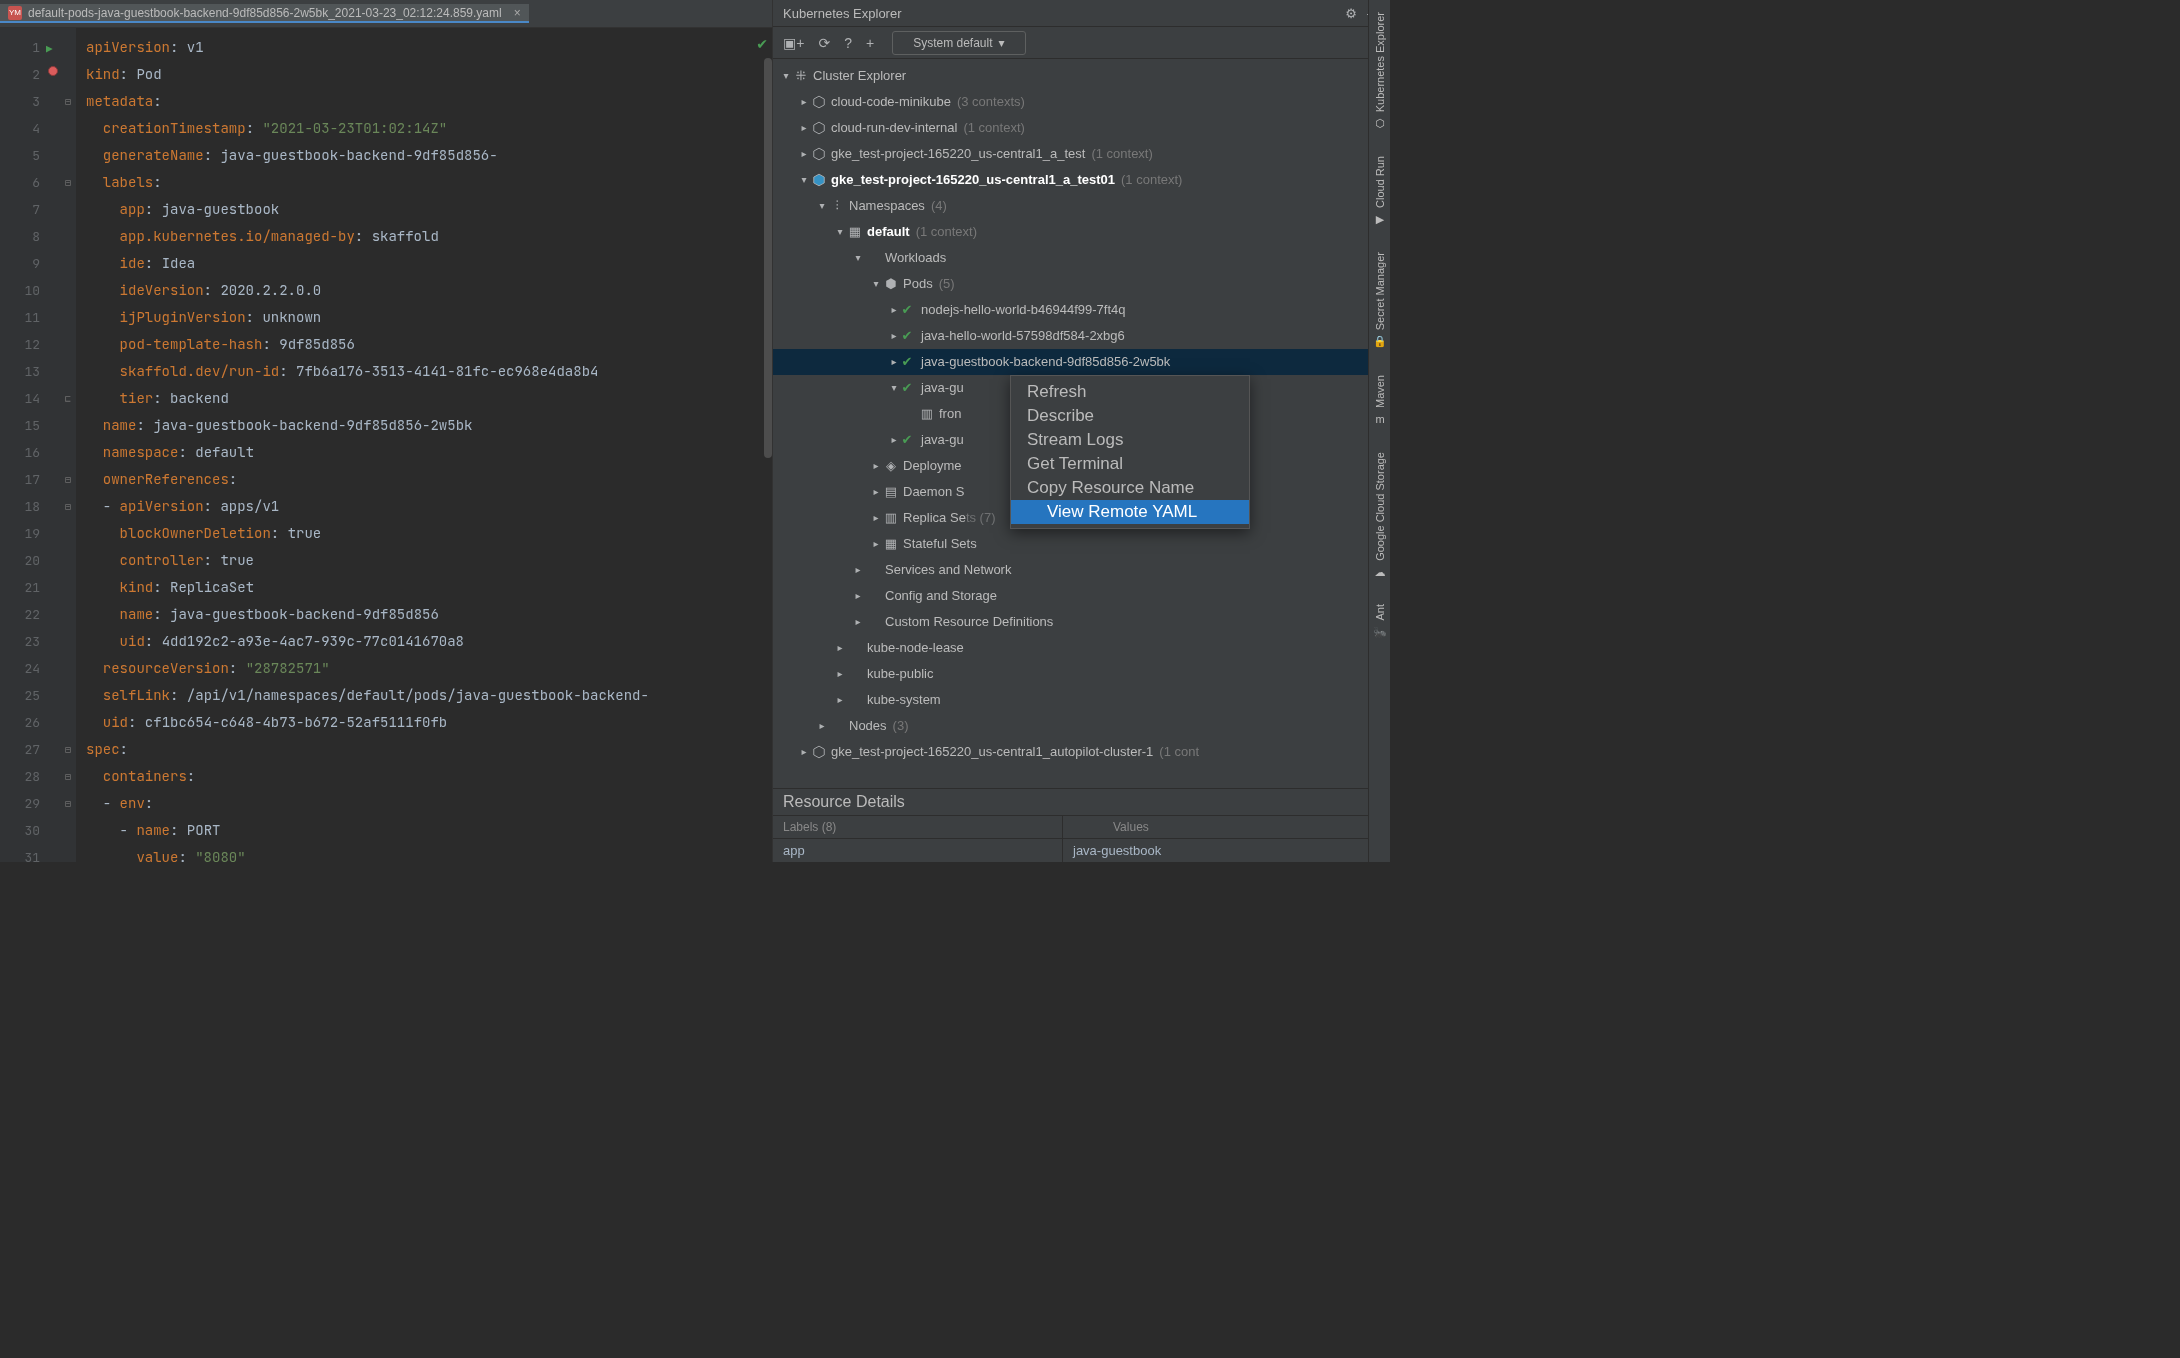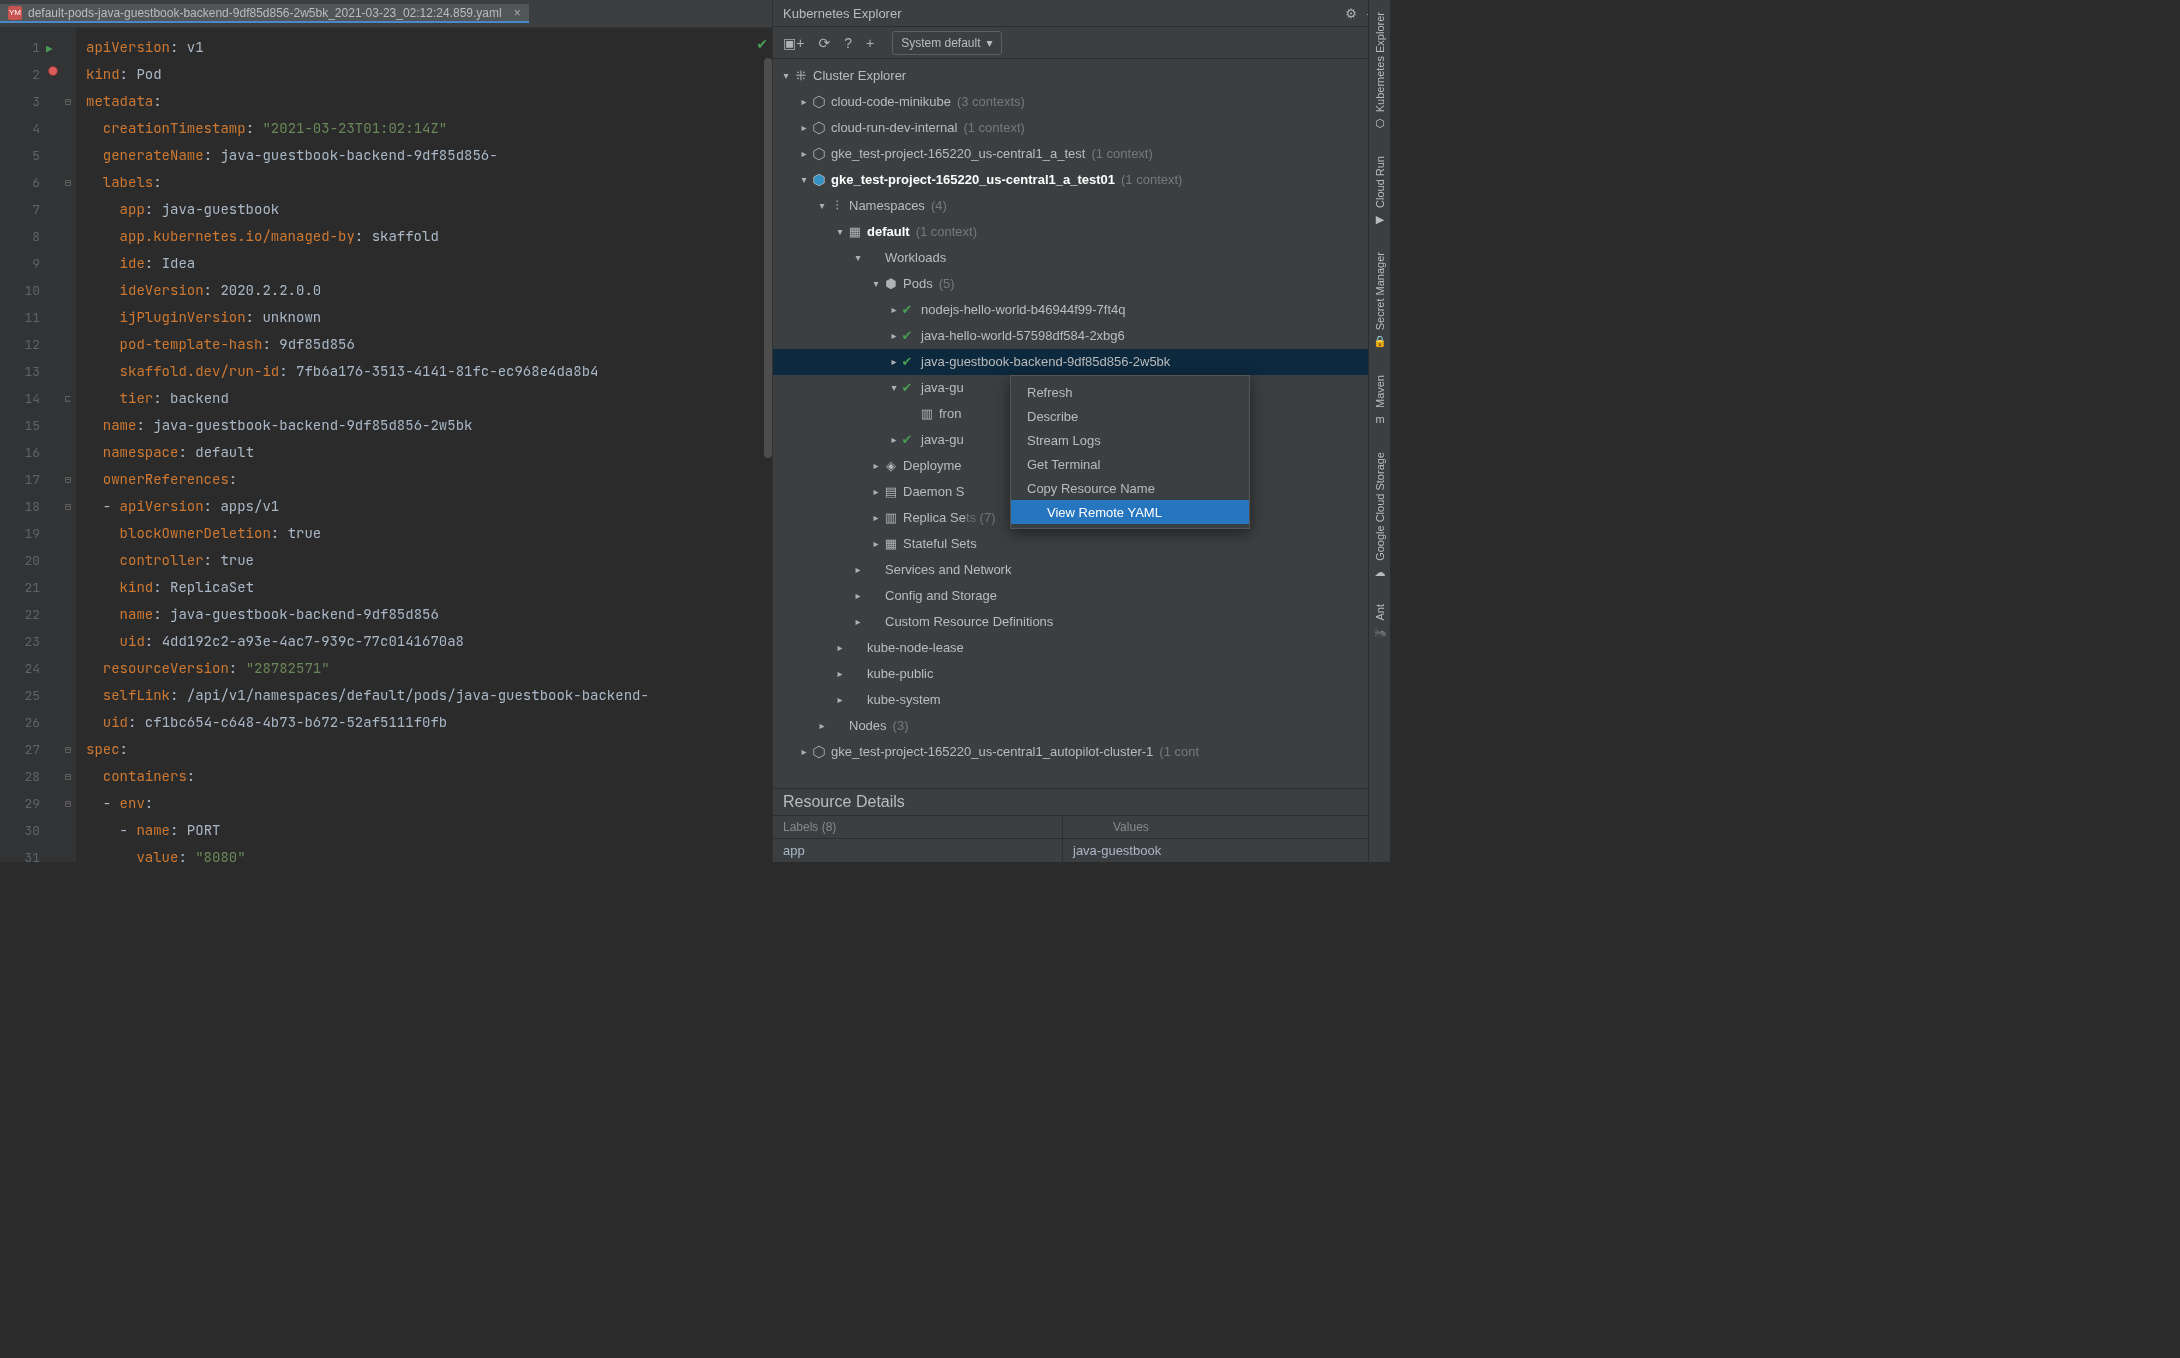--- a/index.html
+++ b/index.html
@@ -35,40 +35,40 @@
 .s { color:#6a8759; }
 .status-strip { position:absolute; right:4px; top:8px; color:#499c54; font-size:14px; }
 .scroll-thumb { position:absolute; right:0; top:30px; width:8px; height:400px; background:#4d4d4d; border-radius:4px; }
 
 
 .ex-header { height:27px; display:flex; align-items:center; padding:0 10px; background:#3c3f41; border-bottom:1px solid #2d2d2d; color:#bbbbbb; font-size:13px; justify-content:space-between; }
 .ex-header-title { font-weight:500; }
 .ex-header-right { display:flex; gap:10px; color:#afb1b3; }
 .ex-toolbar { height:32px; display:flex; align-items:center; padding:0 10px; gap:14px; background:#3c3f41; border-bottom:1px solid #2d2d2d; }
 .ex-toolbar .tool { color:#afb1b3; font-size:14px; cursor:pointer; }
-.ns-select { margin-left:4px; height:24px; background:#3c3f41; border:1px solid #5e6060; border-radius:3px; padding:0 8px; color:#bbb; font-size:12px; display:flex; align-items:center; gap:6px; }
+.ns-select { margin-left:4px; height:24px; background:#3c3f41; border:1px solid #5e6060; border-radius:3px; padding:0 20px; color:#bbb; font-size:12px; display:flex; align-items:center; gap:6px; }
 
 .tree { flex:1; overflow:auto; padding:4px 0; font-size:13px; line-height:26px; color:#bbbbbb; position:relative; }
 .tree-row { display:flex; align-items:center; height:26px; padding-left:6px; white-space:nowrap; cursor:pointer; }
 .tree-row.sel { background:#0d293e; }
 .chev { width:14px; display:inline-flex; justify-content:center; color:#afb1b3; font-size:10px; }
 .icon { width:16px; display:inline-flex; justify-content:center; margin-right:4px; color:#afb1b3; }
 .node-label { color:#bbbbbb; }
 .node-label.bold { color:#ffffff; font-weight:600; }
 .node-hint { color:#787878; margin-left:6px; }
 .ok { color:#499c54; margin-right:4px; }
 
 
 .side-rail { position:absolute; right:0; top:0; width:22px; height:100%; background:#3c3f41; border-left:1px solid #2d2d2d; display:flex; flex-direction:column; align-items:center; padding-top:6px; gap:14px; }
 .rail-item { writing-mode:vertical-rl; transform:rotate(180deg); font-size:11px; color:#bbb; display:flex; align-items:center; gap:4px; padding:6px 0;}
 .rail-icon { width:14px; height:14px; writing-mode:horizontal-tb; transform:rotate(180deg); display:flex; align-items:center; justify-content:center; font-size:11px; }
 
 
 .ctx { position:absolute; background:#3c3f41; border:1px solid #555; box-shadow:0 4px 14px rgba(0,0,0,.5); padding:4px 0; z-index:50; width:240px; }
-.ctx-item { height:24px; display:flex; align-items:center; padding:0 16px; color:#bbb; font-size:13px; }
+.ctx-item { height:24px; display:flex; align-items:center; padding:0 16px; color:#bbb; font-size:17px; }
 .ctx-item.sel { background:#2675bf; color:#fff;padding-left:36px; }
 
 
 .details { border-top:1px solid #2d2d2d; background:#3c3f41; }
 .details-title { padding:4px 10px; color:#bbb; font-size:16px; border-bottom:1px solid #2d2d2d;}
 .details-head { display:flex; border-bottom:1px solid #2d2d2d; font-size:12px; color:#888;gap:40px; }
 .details-head > div { padding:4px 10px; }
 .details-head > div:first-child { flex:0 0 290px; border-right:1px solid #2d2d2d; }
 .details-row { display:flex; font-size:13px; }
 .details-row > div { padding:4px 10px; }

